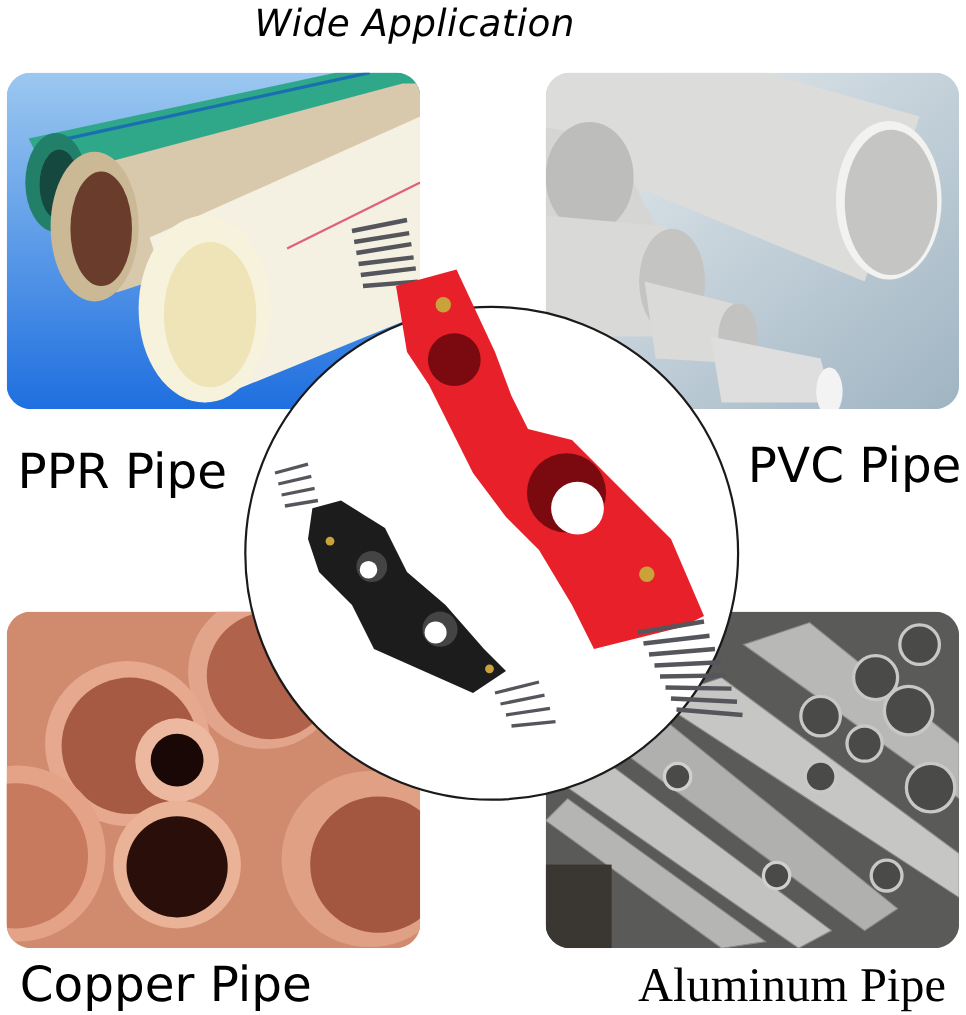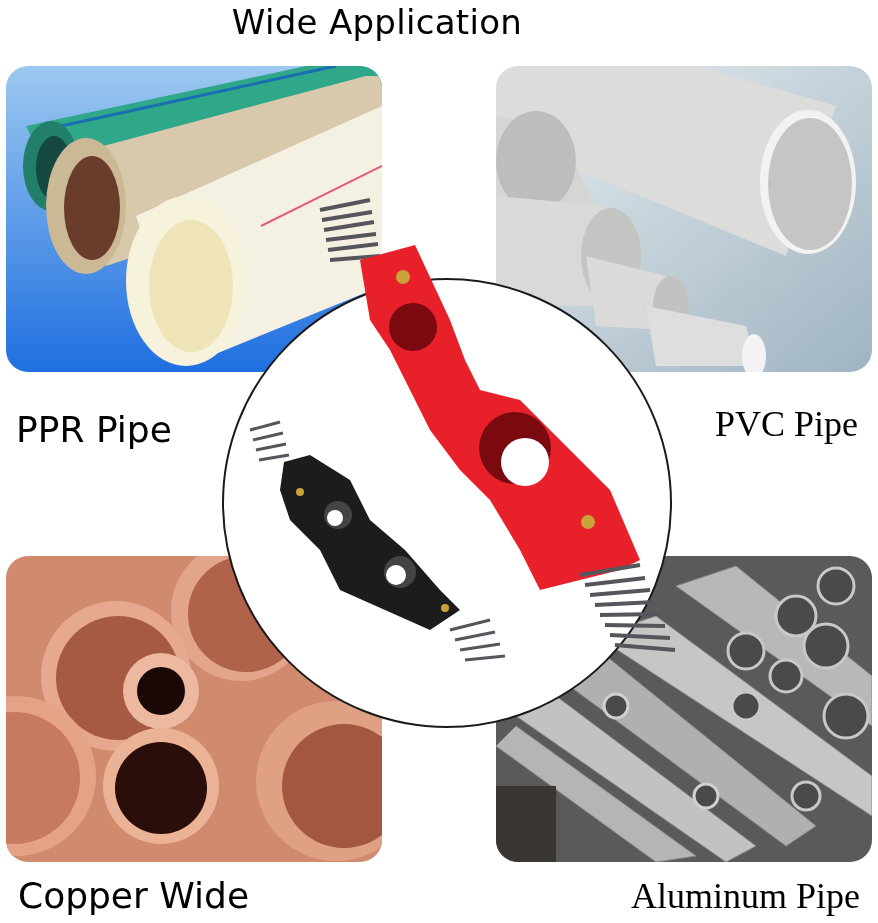--- a/index.html
+++ b/index.html
@@ -1,26 +1,26 @@
 <!DOCTYPE html>
 <html><head>
 <meta charset="utf-8">
 <style>
   html, body { margin:0; padding:0; background:#ffffff; }
   body { width:878px; height:923px; position:relative; overflow:hidden; font-family:"DejaVu Sans", sans-serif; color:#000; }
-  .title { position:absolute; top:0; left:0; width:754px; text-align:center; font-size:34px; line-height:44px; letter-spacing:0.3px; }
+  .title { position:absolute; top:0; left:0; width:754px; text-align:center; font-size:34px; line-height:44px; letter-spacing:0.3px;font-style:italic; }
   .tile { position:absolute; border-radius:22px; overflow:hidden; }
   .tile svg { display:block; }
   #tile-ppr { left:6px; top:66px; width:376px; height:306px; }
   #tile-pvc { left:496px; top:66px; width:376px; height:306px; }
   #tile-copper { left:6px; top:556px; width:376px; height:306px; }
   #tile-alum { left:496px; top:556px; width:376px; height:306px; }
-  .label { position:absolute; font-size:36px; line-height:40px; white-space:nowrap; }
+  .label { position:absolute; font-size:44px; line-height:40px; white-space:nowrap; }
   #label-ppr { left:16px; top:410px; }
-  #label-pvc { right:20px; top:404px;font-family:Liberation Serif, serif; }
+  #label-pvc { right:4px; top:404px; }
   #label-copper { left:18px; top:876px; }
   #label-alum { right:18px; top:876px;font-family:Liberation Serif, serif; }
   .center-circle { position:absolute; left:222px; top:278px; width:450px; height:450px; border-radius:50%; background:#fff; border:2px solid #1a1a1a; box-sizing:border-box; }
   .tools { position:absolute; left:220px; top:190px; width:470px; height:540px; }
 </style>
 </head>
 <body>
 
 <div class="title">Wide Application</div>
 
@@ -111,21 +111,21 @@
     <circle cx="350" cy="160" r="22" fill="#4a4a48" stroke="#c8c8c6" stroke-width="3"></circle>
     <circle cx="250" cy="150" r="14" fill="#4a4a48" stroke="#c8c8c6" stroke-width="3"></circle>
     <circle cx="130" cy="50" r="14" fill="#4a4a48" stroke="#c8c8c6" stroke-width="3"></circle>
     <circle cx="310" cy="240" r="14" fill="#4a4a48" stroke="#c8c8c6" stroke-width="3"></circle>
     <rect x="0" y="230" width="60" height="76" fill="#3a3632"></rect>
   </svg>
 </div>
 
 <div class="label" id="label-ppr">PPR Pipe</div>
 <div class="label" id="label-pvc">PVC Pipe</div>
-<div class="label" id="label-copper">Copper Wide</div>
+<div class="label" id="label-copper">Copper Pipe</div>
 <div class="label" id="label-alum">Aluminum Pipe</div>
 
 <div class="center-circle"></div>
 
 <div class="tools">
   <svg width="470" height="540" viewBox="0 0 470 540">
 
     <g>
       <g stroke="#55555c" stroke-width="4">
         <line x1="100" y1="20" x2="150" y2="10"></line>

